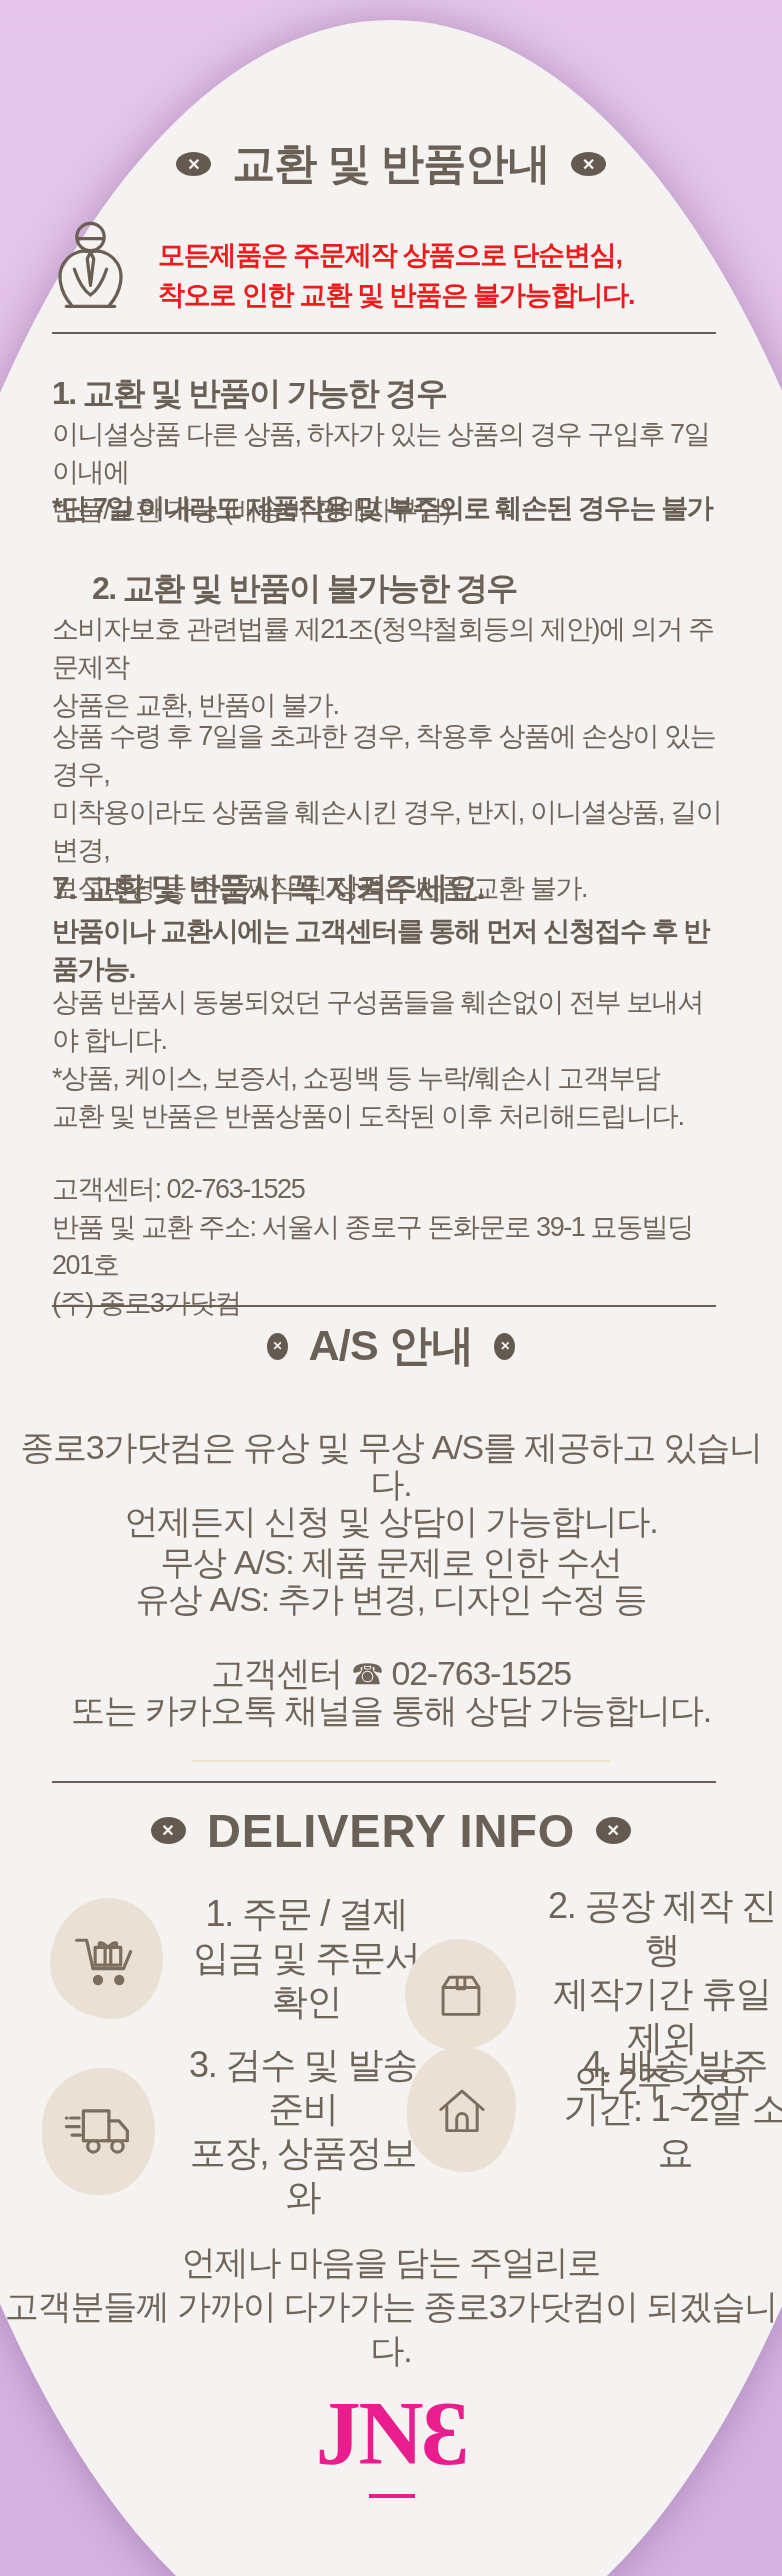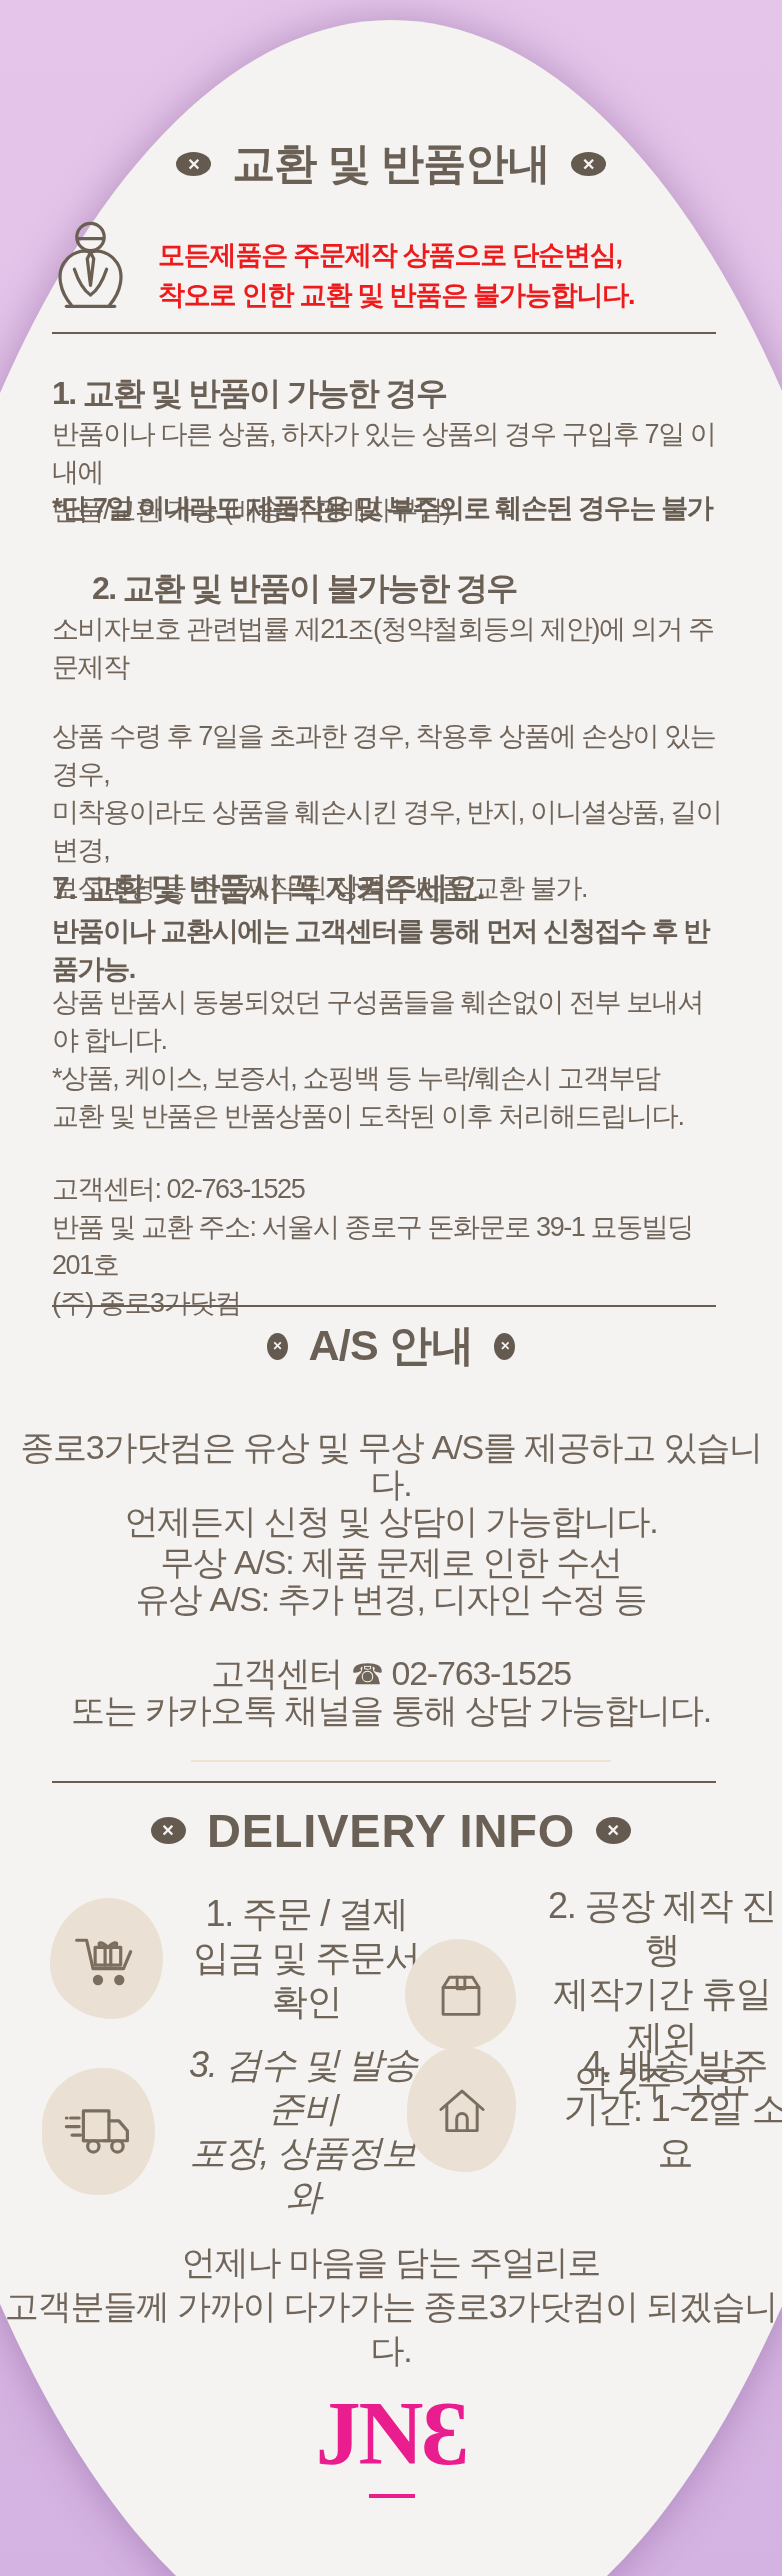--- a/index.html
+++ b/index.html
@@ -86,28 +86,29 @@
       <div class="txt">
         <div>모든제품은 주문제작 상품으로 단순변심,</div>
         <div>착오로 인한 교환 및 반품은 불가능합니다.</div>
       </div>
     </div>
 
     <div class="hr" style="top:332px;"></div>
 
     <div class="h-sec" style="top:372px;">1. 교환 및 반품이 가능한 경우</div>
     <div class="p-sec" style="top:415px;">
-      <div>반품이나 다른 상품, 하자가 있는 상품의 경우 구입후 7일 이내에</div>
+      <div>이니셜상품 다른 상품, 하자가 있는 상품의 경우 구입후 7일 이내에</div>
       <div>반품/교환 가능 (배송비 판매자부담)</div>
     </div>
     <div class="p-sec bold" style="top:489px;">*단 7일 이내라도 제품착용 및 부주의로 훼손된 경우는 불가</div>
 
     <div class="h-sec" style="top:567px;margin-left:40px;">2. 교환 및 반품이 불가능한 경우</div>
     <div class="p-sec" style="top:610px;">
       <div>소비자보호 관련법률 제21조(청약철회등의 제안)에 의거 주문제작</div>
+      <div>상품은 교환, 반품이 불가.</div>
     </div>
     <div class="p-sec" style="top:717px;">
       <div>상품 수령 후 7일을 초과한 경우, 착용후 상품에 손상이 있는 경우,</div>
       <div>미착용이라도 상품을 훼손시킨 경우, 반지, 이니셜상품, 길이변경,</div>
       <div>보석변경 등 주문제작 된 상품은 반품/교환 불가.</div>
     </div>
 
     <div class="h-sec" style="top:867px;">7. 교환 및 반품시 꼭 지켜주세요.</div>
     <div class="p-sec bold" style="top:912px;">반품이나 교환시에는 고객센터를 통해 먼저 신청접수 후 반품가능.</div>
     <div class="p-sec" style="top:983px;">
@@ -180,21 +181,21 @@
           </svg>
         </span>
       </div>
       <div class="txt" style="width:250px;">
         <div>2. 공장 제작 진행</div>
         <div>제작기간 휴일 제외</div>
         <div>약 2주 소요</div>
       </div>
     </div>
 
-    <div class="step" style="left:42px; top:2043px; gap:27px;font-style:italic;">
+    <div class="step" style="left:42px; top:2043px; gap:27px;">
       <div class="blob" style="width:113px;height:127px; border-radius:55% 45% 50% 50% / 48% 52% 52% 48%;">
         <span>
           <svg width="74" height="61" viewBox="0 0 104 86" fill="none" stroke="#7b6e5e" stroke-width="4.5" stroke-linecap="round" stroke-linejoin="round">
             <rect x="30" y="14" width="36" height="42"></rect>
             <path d="M66 28 H80 L92 42 V56 H66"></path>
             <path d="M30 56 H36 M58 56 H66"></path>
             <circle cx="44" cy="64" r="8"></circle>
             <circle cx="78" cy="64" r="8"></circle>
             <path d="M12 24 H24 M6 36 H24 M14 48 H26"></path>
             <path d="M6 24 h1"></path>

